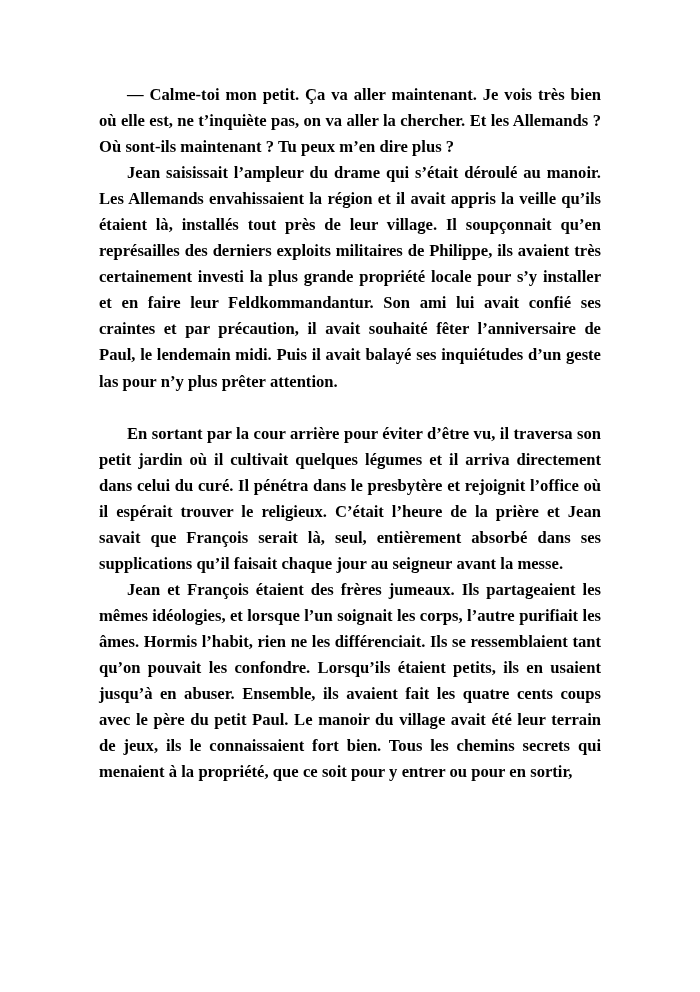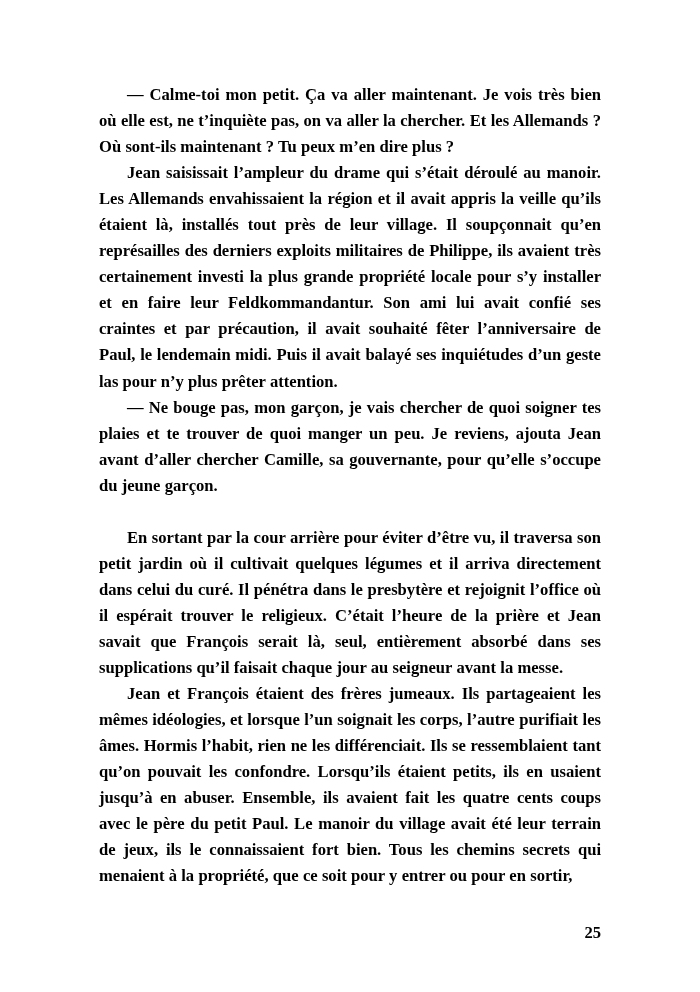--- a/index.html
+++ b/index.html
@@ -71,27 +71,25 @@
 </head>
 <body>
 
 <div class="page">
 
   <div class="text-block">
 
     <div>
       <p class="para">— Calme-toi mon petit. Ça va aller maintenant. Je vois très bien où elle est, ne t’inquiète pas, on va aller la chercher. Et les Allemands ? Où sont-ils maintenant ? Tu peux m’en dire plus ?</p>
       <p class="para">Jean saisissait l’ampleur du drame qui s’était déroulé au manoir. Les Allemands envahissaient la région et il avait appris la veille qu’ils étaient là, installés tout près de leur village. Il soupçonnait qu’en représailles des derniers exploits militaires de Philippe, ils avaient très certainement investi la plus grande propriété locale pour s’y installer et en faire leur Feldkommandantur. Son ami lui avait confié ses craintes et par précaution, il avait souhaité fêter l’anniversaire de Paul, le lendemain midi. Puis il avait balayé ses inquiétudes d’un geste las pour n’y plus prêter attention.</p>
-      <p class="para">— Ne bouge pas, mon garçon, je vais chercher de quoi soigner tes plaies et te trouver de quoi manger un peu. Je reviens, ajouta Jean avant d’aller chercher Camille, sa gouvernante, pour qu’elle s’occupe du jeune garçon.</p>
     </div>
 
     <div class="section-gap"></div>
 
     <div>
       <p class="para">En sortant par la cour arrière pour éviter d’être vu, il traversa son petit jardin où il cultivait quelques légumes et il arriva directement dans celui du curé. Il pénétra dans le presbytère et rejoignit l’office où il espérait trouver le religieux. C’était l’heure de la prière et Jean savait que François serait là, seul, entièrement absorbé dans ses supplications qu’il faisait chaque jour au seigneur avant la messe.</p>
       <p class="para">Jean et François étaient des frères jumeaux. Ils partageaient les mêmes idéologies, et lorsque l’un soignait les corps, l’autre purifiait les âmes. Hormis l’habit, rien ne les différenciait. Ils se ressemblaient tant qu’on pouvait les confondre. Lorsqu’ils étaient petits, ils en usaient jusqu’à en abuser. Ensemble, ils avaient fait les quatre cents coups avec le père du petit Paul. Le manoir du village avait été leur terrain de jeux, ils le connaissaient fort bien. Tous les chemins secrets qui menaient à la propriété, que ce soit pour y entrer ou pour en sortir,</p>
     </div>
 
   </div>
 
-  <div class="page-number">25</div>
 
 </div>
 
 </body></html>

